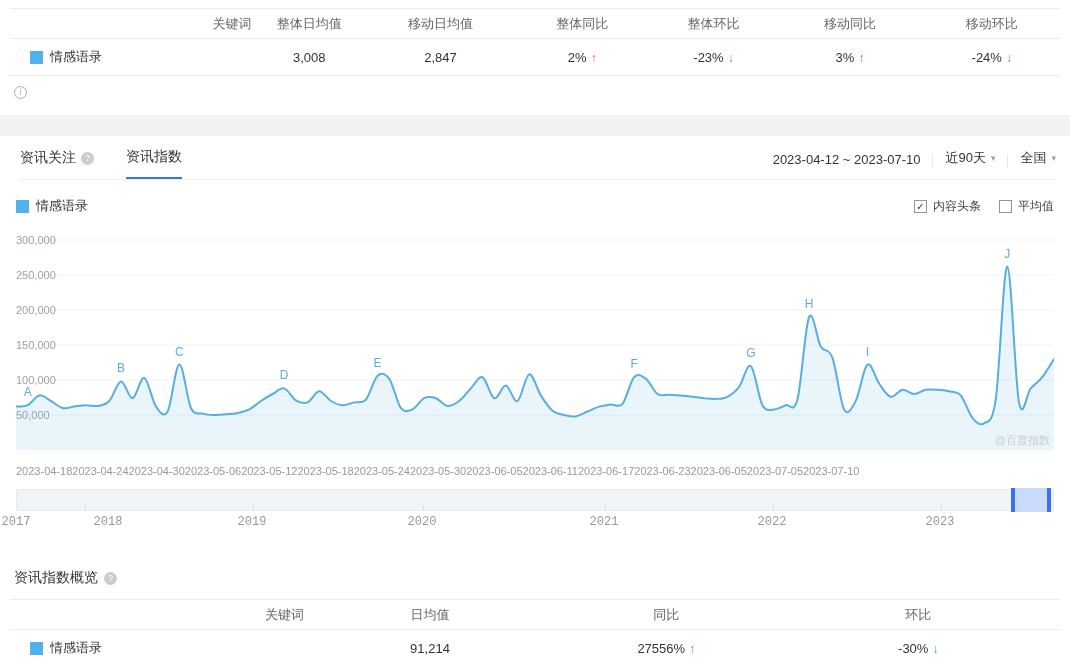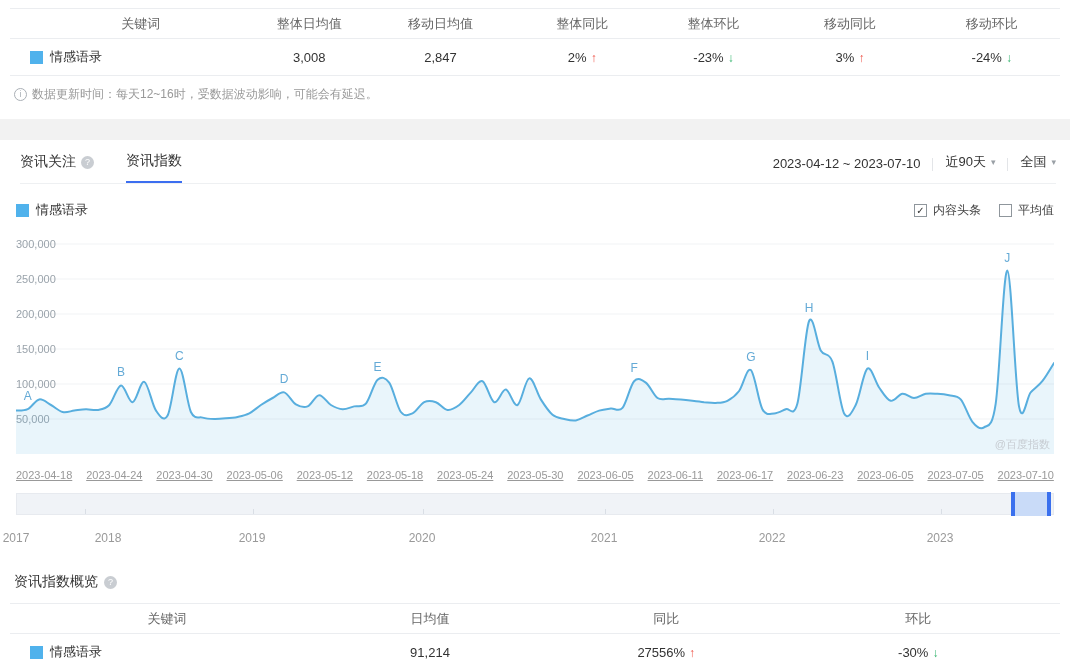--- a/index.html
+++ b/index.html
@@ -11,21 +11,21 @@
   }
   :root{
     --accent:#3c6ef0; --up:#ee5145; --down:#35b56f;
     --kwblue:#50b2ec; --line:#58aede;
   }
   
   table { border-collapse: collapse; table-layout: fixed; }
   .data-table { width: calc(100% - 20px); margin: 0 10px; border-top: 1px solid #ebedf0; }
   .data-table th { font-weight: normal; color: #666; height: 30px; border-bottom: 1px solid #ebedf0; font-size: 13px; }
   .data-table td { height: 37px; border-bottom: 1px solid #ebedf0; font-size: 13px; color:#333; }
-  .data-table .l { text-align: center; padding-left: 20px; }
+  .data-table .l { text-align: right; padding-left: 20px; }
   .data-table .c { text-align: center; }
   .kw-cell { display: flex; align-items: center; gap: 7px; }
   .kw-sq { width: 13px; height: 13px; background: var(--kwblue); display: inline-block; flex: none; }
   .arrow { margin-left: 4px; font-size: 12px; font-weight: bold; }
   .arrow.up { color: var(--up); }
   .arrow.down { color: var(--down); }
   
   .note { margin: 10px 0 0 14px; color: #999; font-size: 12px; display: flex; align-items: center; gap: 5px; }
   .iicon { width: 13px; height: 13px; border-radius: 50%; border: 1px solid #aab0b6; color:#aab0b6;
            font-size: 9px; line-height: 11px; text-align: center; display: inline-block; flex:none; }
@@ -45,31 +45,31 @@
   
   .legend-row { display: flex; justify-content: space-between; align-items: center; margin: 17px 16px 0 16px; }
   .legend-item { display: flex; align-items: center; gap: 7px; font-size: 13px; cursor: pointer; }
   .chk-group { display: flex; gap: 18px; font-size: 12px; color: #444; }
   .chk { display: inline-flex; align-items: center; gap: 6px; cursor: pointer; }
   .box { width: 13px; height: 13px; border: 1px solid #8f969c; font-size: 10px; line-height: 11px;
          text-align: center; color: #333; background:#fff; }
   
   .chart-wrap { margin: 13px 0 0 16px; position: relative; }
   svg text { font-family: "Liberation Sans", "DejaVu Sans", sans-serif; }
-  .x-labels { display: flex; justify-content: space-between; margin: 6px 16px 0 16px;
-              font-size: 11px; color: #999; text-decoration: underline; }
+  .x-labels { display: flex; margin: 6px 16px 0 16px;
+              font-size: 11px; color: #999; }
   
   .scrubber { position: relative; height: 22px; margin: 12px 16px 0 16px;
               background: #f0f3f7; border: 1px solid #e7eaef; }
   .scrub-sel { position: absolute; top: -2px; bottom: -2px; right: 2px; width: 40px;
                background: #c9dbf8; border-left: 4px solid #3a70ee; border-right: 4px solid #3a70ee;
                cursor: ew-resize; }
   .scrub-tick { position:absolute; bottom:0; width:1px; height:5px; background:#d9dee5; }
   .years { position: relative; height: 22px; margin: 0 16px; font-size: 12px; color: #999; }
-  .years span { position: absolute; top: 16px; transform: translateX(-50%); }
+  .years span { position: absolute; top: 4px; transform: translateX(-50%); font-family: Liberation Mono, monospace; }
   
   .ov-title { margin: 36px 0 12px 14px; font-size: 14px; color: #333; display: flex; align-items: center; gap: 6px; }
 </style>
 </head>
 <body>
 
 <div style="padding-top:8px">
   <table class="data-table">
     <colgroup>
         <col style="width:23%">
@@ -103,21 +103,20 @@
         <td class="c">2,847</td>
         <td class="c"><span>2%</span><span class="arrow up">↑</span></td>
         <td class="c"><span>-23%</span><span class="arrow down">↓</span></td>
         <td class="c"><span>3%</span><span class="arrow up">↑</span></td>
         <td class="c"><span>-24%</span><span class="arrow down">↓</span></td>
       </tr>
     </tbody>
   </table>
   <div class="note">
     <span class="iicon">i</span>
-    <span>数据更新时间：每天12~16时，受数据波动影响，可能会有延迟。</span>
   </div>
 </div>
 
 <div class="band"></div>
 
 <div>
   <div class="panel-head">
     <div class="tabs">
       <div class="tab">
         <span>资讯关注</span>

